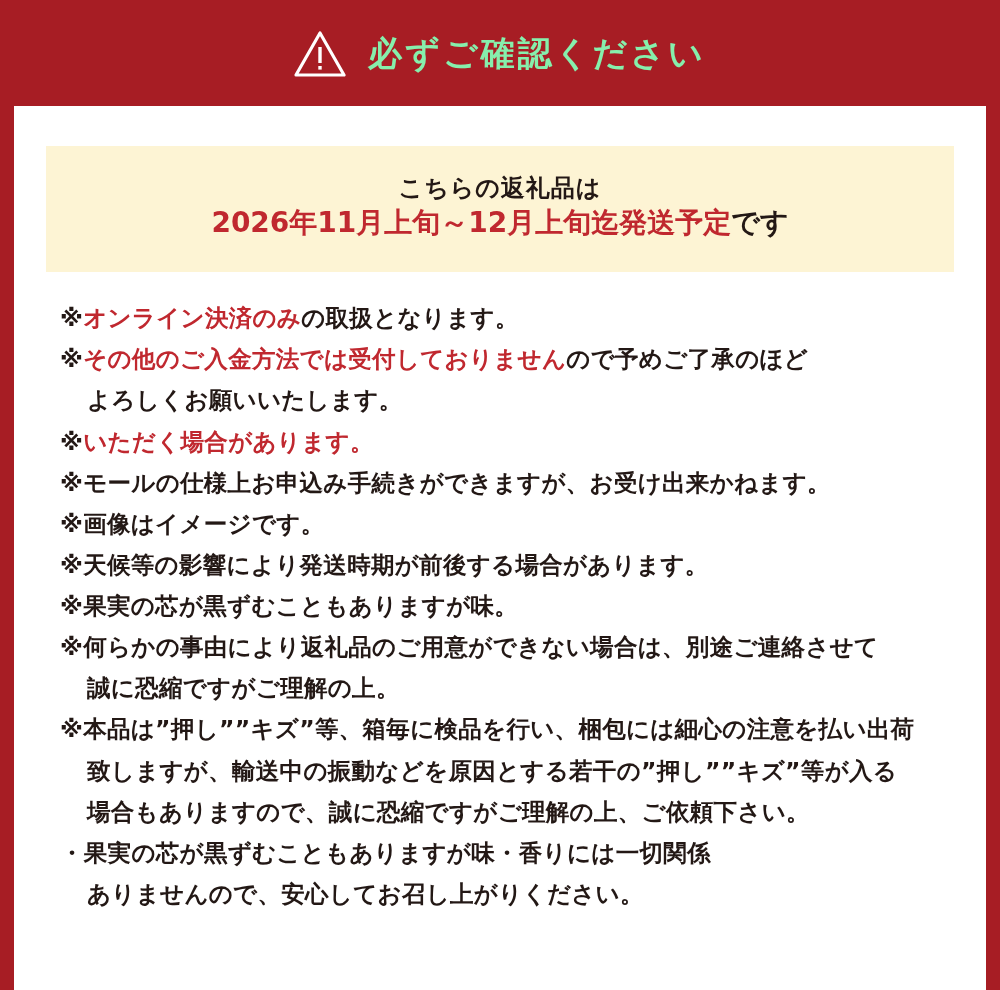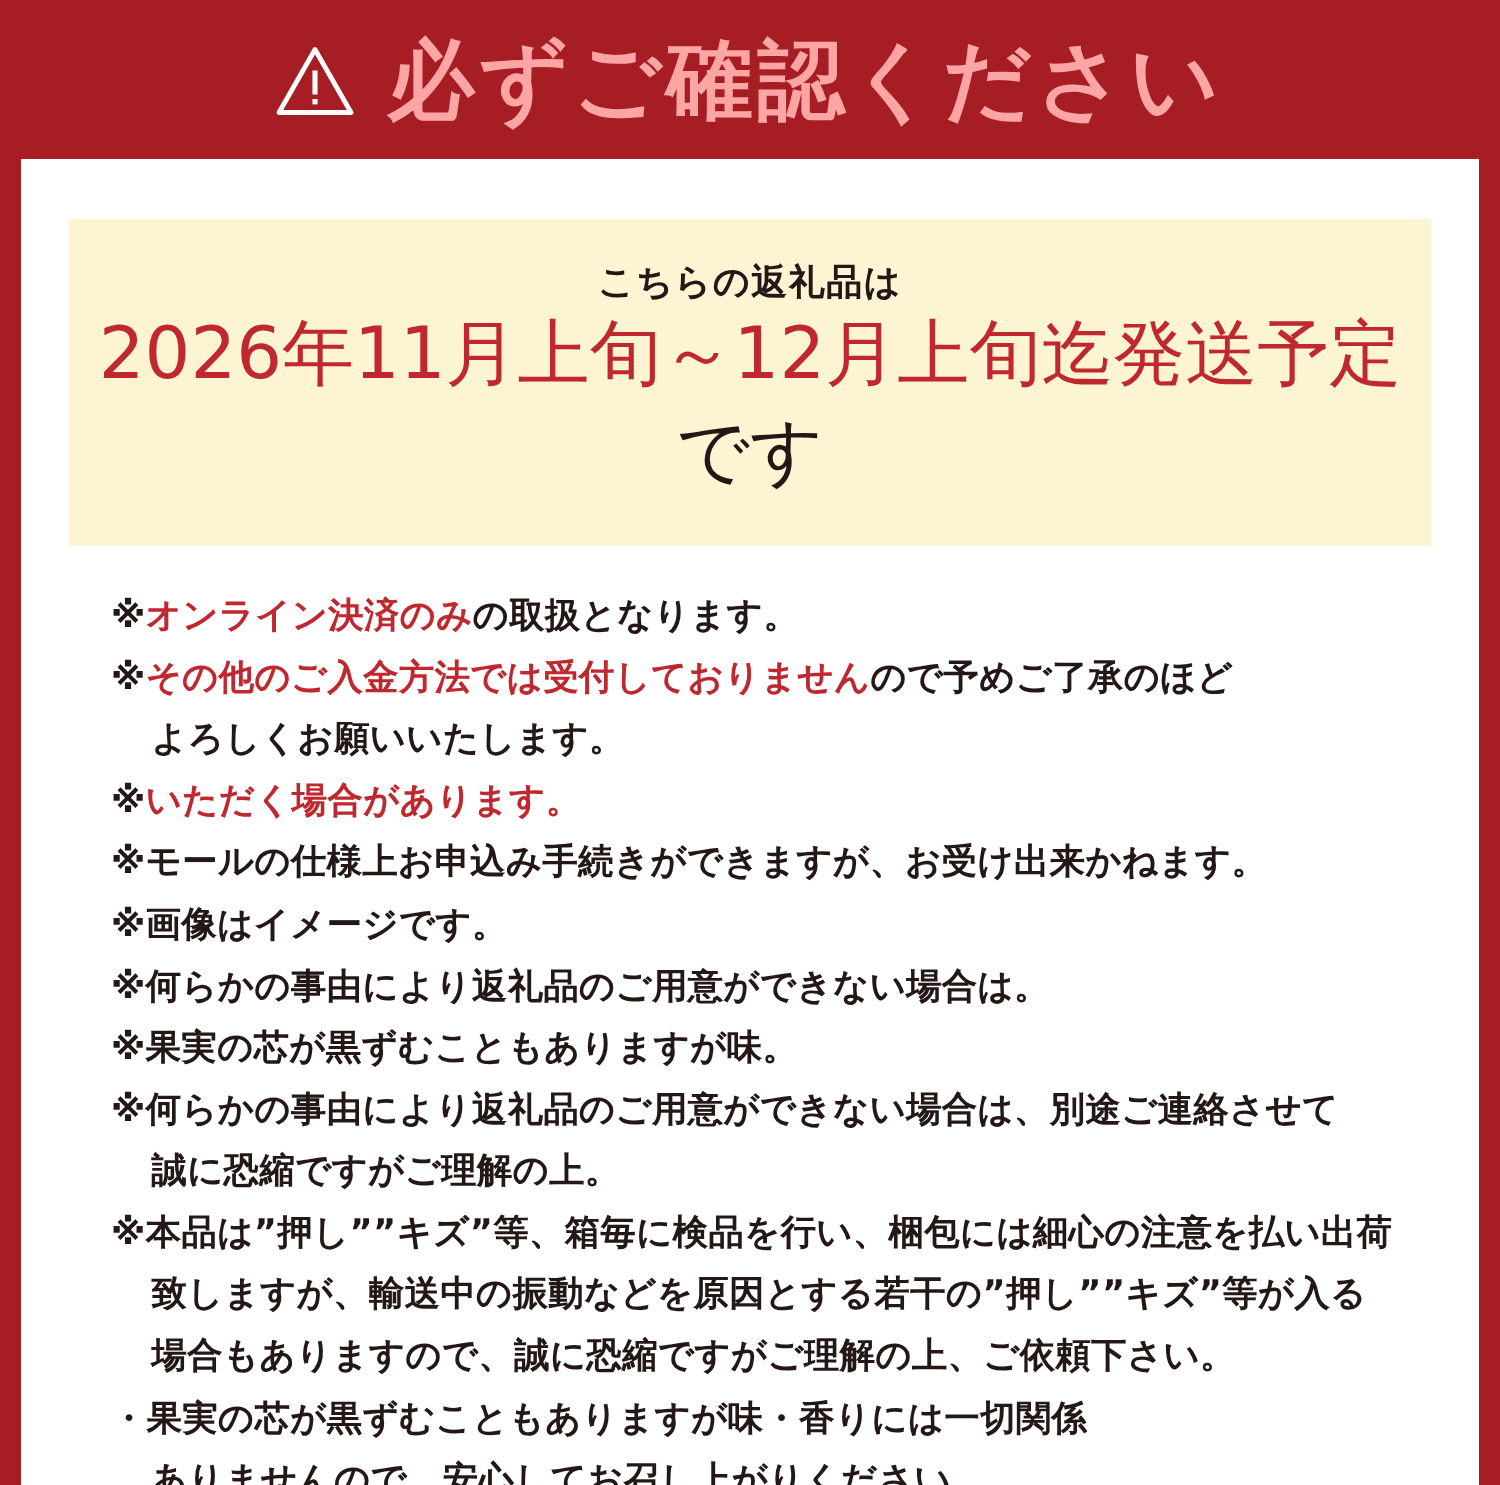--- a/index.html
+++ b/index.html
@@ -30,52 +30,52 @@
     justify-content: center;
     gap: 22px;
   }
   .warn-icon {
     width: 52px;
     height: 52px;
     flex: 0 0 auto;
     margin-top: 4px;
   }
   .header-title {
-    color: #fca5a5;
-    font-size: 58px;
+    color: #86efac;
+    font-size: 34px;
     font-weight: bold;
     letter-spacing: 3px;
     line-height: 1;
     white-space: nowrap;
   }
   .notice-box {
     margin: 40px 32px 0 32px;
     background: #fdf4d4;
     padding: 26px 10px 30px 10px;
     text-align: center;
   }
   .notice-line1 {
     font-size: 24px;
     font-weight: bold;
     color: #231815;
     line-height: 1.35;
     letter-spacing: 1px;
   }
   .notice-line2 {
-    font-size: 48px;
-    font-weight: normal;
+    font-size: 28px;
+    font-weight: bold;
     line-height: 1.35;
     letter-spacing: 0px;
     color: #231815;
   }
   .notice-line2 .em {
     color: #c0282f;
   }
   .list {
-    margin: 26px 0 0 16px;
+    margin: 26px 0 0 2px;
     padding: 0 30px 0 44px;
   }
   .item {
     font-size: 23.5px;
     font-weight: bold;
     color: #231815;
     line-height: 1.75;
     letter-spacing: 0.3px;
     white-space: pre-wrap;
   }
@@ -112,21 +112,21 @@
     <div class="item"><span>※</span><span class="red">オンライン決済のみ</span><span>の取扱となります。</span></div>
 
     <div class="item"><span>※</span><span class="red">その他のご入金方法では受付しておりません</span><span>ので予めご了承のほど</span><span class="indent">よろしくお願いいたします。</span></div>
 
     <div class="item"><span>※</span><span class="red">いただく場合があります。</span><span></span></div>
 
     <div class="item"><span>※</span><span>モールの仕様上お申込み手続きができますが、お受け出来かねます。</span></div>
 
     <div class="item"><span>※</span><span>画像はイメージです。</span></div>
 
-    <div class="item"><span>※</span><span>何らかの事由により返礼品のご用意ができない場合は。</span></div>
+    <div class="item"><span>※</span><span>天候等の影響により発送時期が前後する場合があります。</span></div>
 
     <div class="item"><span>※</span><span>果実の芯が黒ずむこともありますが味。</span></div>
 
     <div class="item"><span>※</span><span>何らかの事由により返礼品のご用意ができない場合は、別途ご連絡させて</span><span class="indent">誠に恐縮ですがご理解の上。</span></div>
 
     <div class="item"><span>※</span><span>本品は”押し””キズ”等、箱毎に検品を行い、梱包には細心の注意を払い出荷</span><span class="indent">致しますが、輸送中の振動などを原因とする若干の”押し””キズ”等が入る</span><span class="indent">場合もありますので、誠に恐縮ですがご理解の上、ご依頼下さい。</span></div>
 
     <div class="item"><span>・</span><span>果実の芯が黒ずむこともありますが味・香りには一切関係</span><span class="indent">ありませんので、安心してお召し上がりください。</span></div>
 
   </div>

